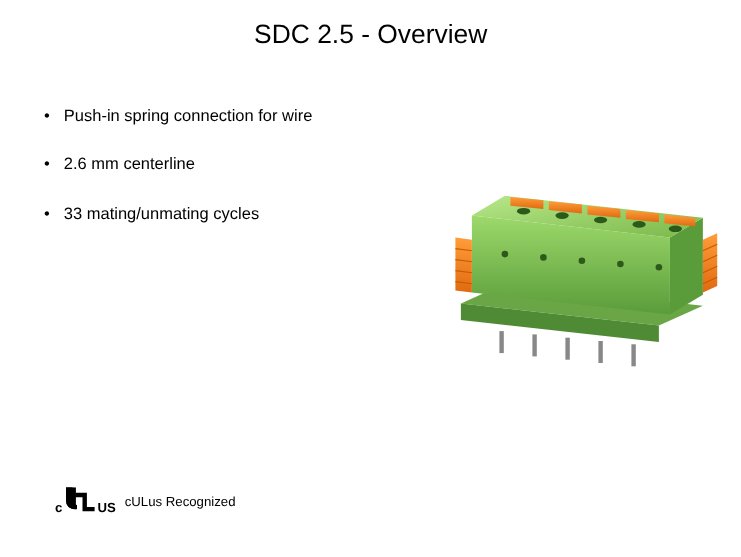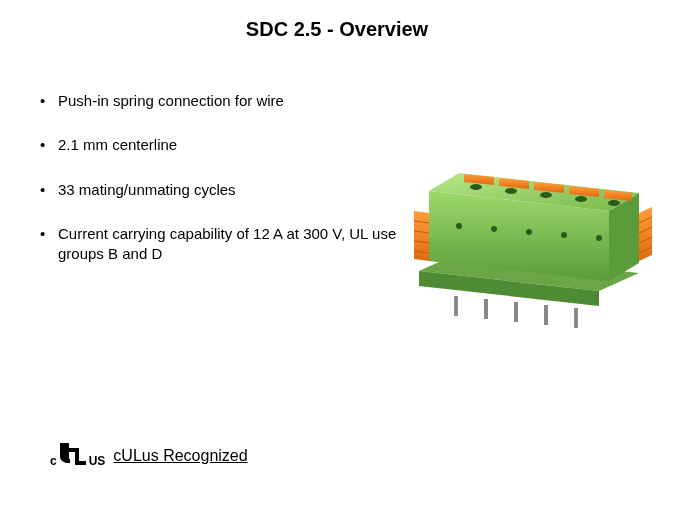--- a/index.html
+++ b/index.html
@@ -7,22 +7,22 @@
     width: 674px;
     height: 506px;
     background: #ffffff;
     font-family: Arial, Helvetica, sans-serif;
     color: #000000;
     position: relative;
     overflow: hidden;
   }
   .title {
     text-align: center;
-    font-size: 20px;
-    font-weight: bold;
+    font-size: 24px;
+    font-weight: normal;
     padding-top: 18px;
   }
   .content {
     display: flex;
     padding: 50px 20px 0 40px;
   }
   .bullets {
     flex: 1;
     list-style: none;
   }
@@ -64,33 +64,32 @@
   .cert-logo .c { font-size: 12px; }
   .cert-logo .u-shape {
     display: inline-block;
     width: 30px;
     height: 22px;
     position: relative;
     margin: 0 1px;
   }
   .cert-logo .u-shape svg { display: block; }
   .cert-logo .us { font-size: 12px; font-weight: bold; }
-  .cert-text { font-size: 16px; text-decoration: underline; }
+  .cert-text { font-size: 12px; }
 </style>
 </head>
 <body>
 
 <h1 class="title">SDC 2.5 - Overview</h1>
 
 <div class="content">
   <ul class="bullets">
     <li>Push-in spring connection for wire</li>
-    <li>2.1 mm centerline</li>
+    <li>2.6 mm centerline</li>
     <li>33 mating/unmating cycles</li>
-    <li>Current carrying capability of 12 A at 300 V, UL use groups B and D</li>
   </ul>
 
   <div class="product-image">
     <svg class="connector-svg" viewBox="0 0 250 200">
 
       <defs>
         <linearGradient id="gbody" x1="0" y1="0" x2="0" y2="1">
           <stop offset="0%" stop-color="#9dd96b"></stop>
           <stop offset="100%" stop-color="#5a9c3a"></stop>
         </linearGradient>

